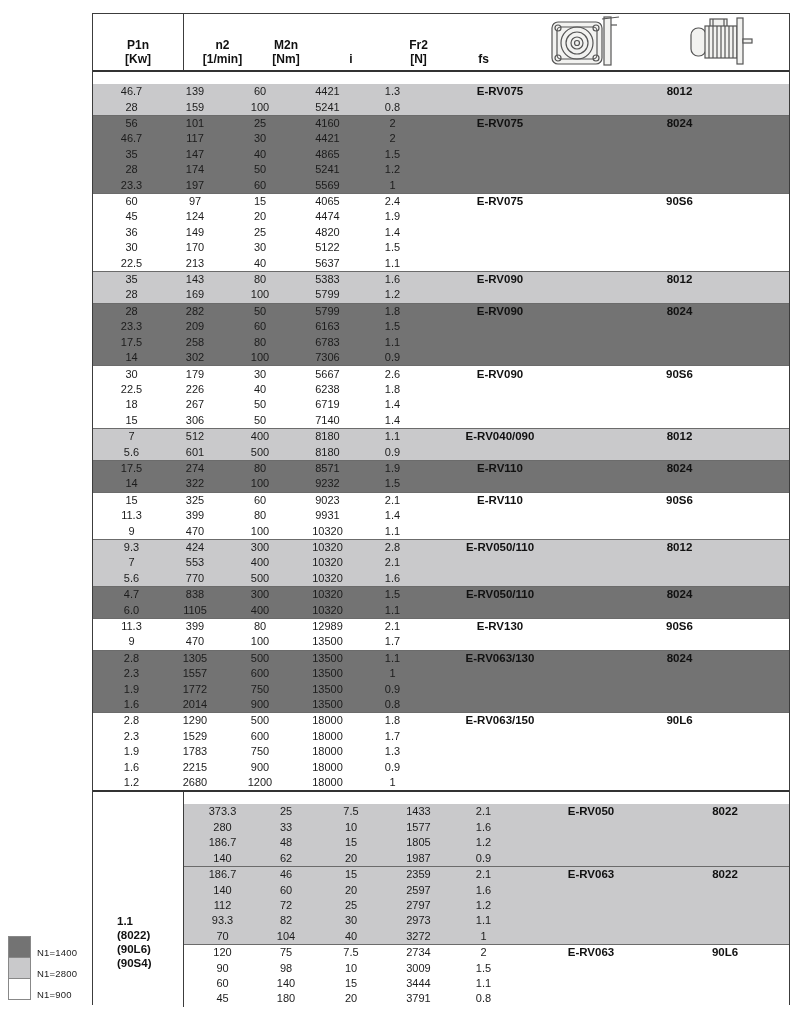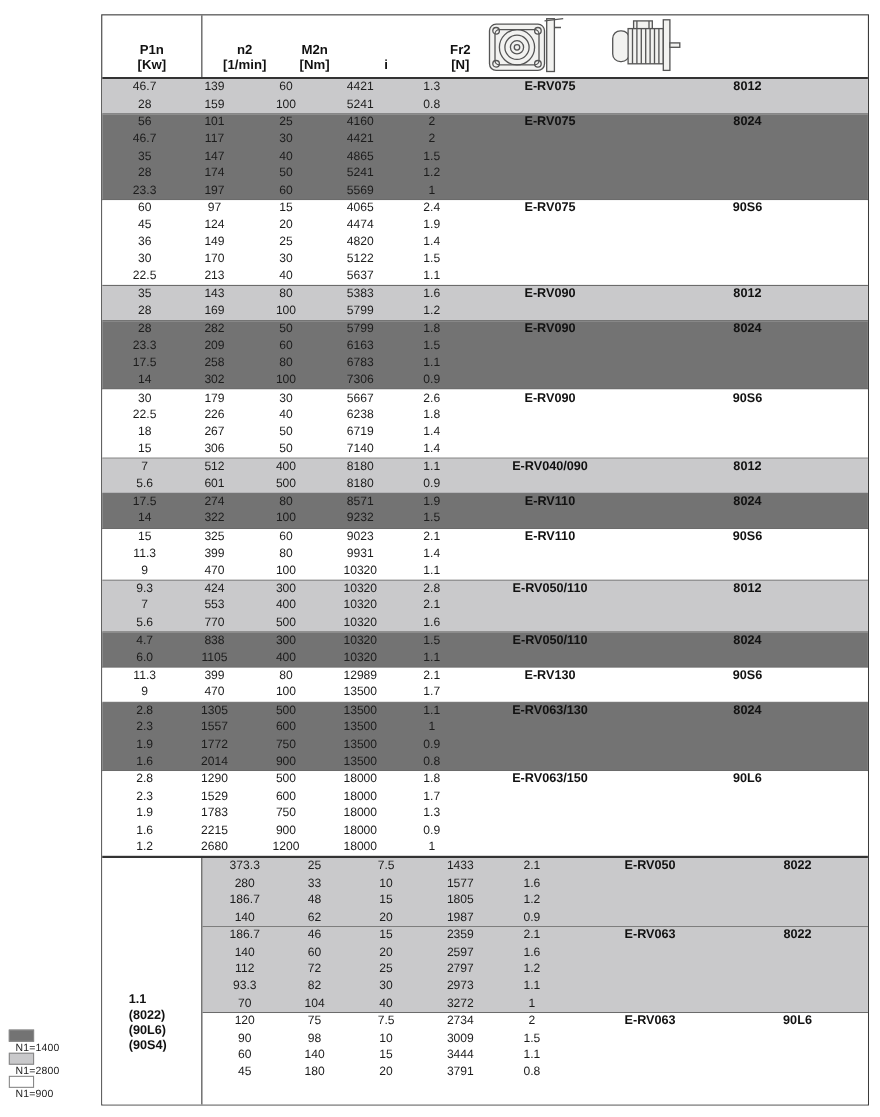--- a/index.html
+++ b/index.html
@@ -25,37 +25,37 @@
   .hc.c-p1n { border-right:1px solid #3c3c3c; }
   .hc.icon-cell { justify-content:center; padding-bottom:2px; }
   
   .tbody { flex:1; display:flex; flex-direction:column; }
   .section { display:flex; position:relative; }
   .section.s1 { border-top:2px solid #333; flex:1; }
   .p1n-cell { width:91px; min-width:91px; border-right:1px solid #3c3c3c; position:relative; background:#fff; }
   .p1n-lines { position:absolute; left:24px; font-weight:bold; font-size:11.5px; line-height:14px; color:#111; text-align:left; white-space:nowrap; }
   .s0 .p1n-lines { top:436px; }
   .s1 .p1n-lines { top:122px; }
-  .groups { flex:1; display:flex; flex-direction:column; }
+  .groups { flex:1; display:flex; flex-direction:column;margin-top:12px; }
   .group { border-bottom:1px solid #6b6b6b; }
   .groups .group:last-child { border-bottom:none; }
   .section.s1 .groups .group:last-child { flex:1; }
   .bg-gray   { background:#c9c9cb; }
   .bg-yellow { background:#737373; }
   .bg-white  { background:#ffffff; }
   .row {
     height:15.42px; display:grid;
     grid-template-columns:77px 50px 80px 55px 75px 140px 1fr;
     align-items:center; font-size:11px; color:#1c1c1c;
   }
   .cell { text-align:center; line-height:11px; }
   .cell.model, .cell.motor { font-weight:bold; font-size:11.5px; color:#111; }
   
   .legend { position:absolute; left:8px; top:937px; }
-  .legend-item { display:flex; align-items:flex-start; height:22px; margin-top:-1px;flex-direction:column; }
+  .legend-item { display:flex; align-items:flex-end; height:22px; margin-top:-1px; }
   .swatch { width:23px; height:22px; border:1px solid #888; }
   .legend-label { margin-left:6px; font-size:9.5px; color:#222; letter-spacing:0.2px; }
   
   svg .ln { stroke:#555; fill:none; stroke-width:1.2; }
   svg .fl { stroke:#555; fill:#f2f2f0; stroke-width:1.2; }
 </style>
 </head>
 <body>
 
 <div class="page">
@@ -73,20 +73,23 @@
       <div class="hc">
         <span>M2n</span>
         <span>[Nm]</span>
       </div>
       <div class="hc">
         <span>i</span>
       </div>
       <div class="hc">
         <span>Fr2</span>
         <span>[N]</span>
+      </div>
+      <div class="hc">
+        <span>fs</span>
       </div>
       <div class="hc icon-cell">
         <svg width="88" height="52" viewBox="0 0 88 52">
           <rect class="fl" x="5" y="7" width="50" height="42" rx="6"></rect>
           <rect class="fl" x="10" y="12" width="40" height="32" rx="4"></rect>
           <circle class="ln" cx="30" cy="28" r="16"></circle>
           <circle class="ln" cx="30" cy="28" r="11"></circle>
           <circle class="fl" cx="30" cy="28" r="6"></circle>
           <circle class="ln" cx="30" cy="28" r="2.5"></circle>
           <circle class="ln" cx="11" cy="13" r="3"></circle>

